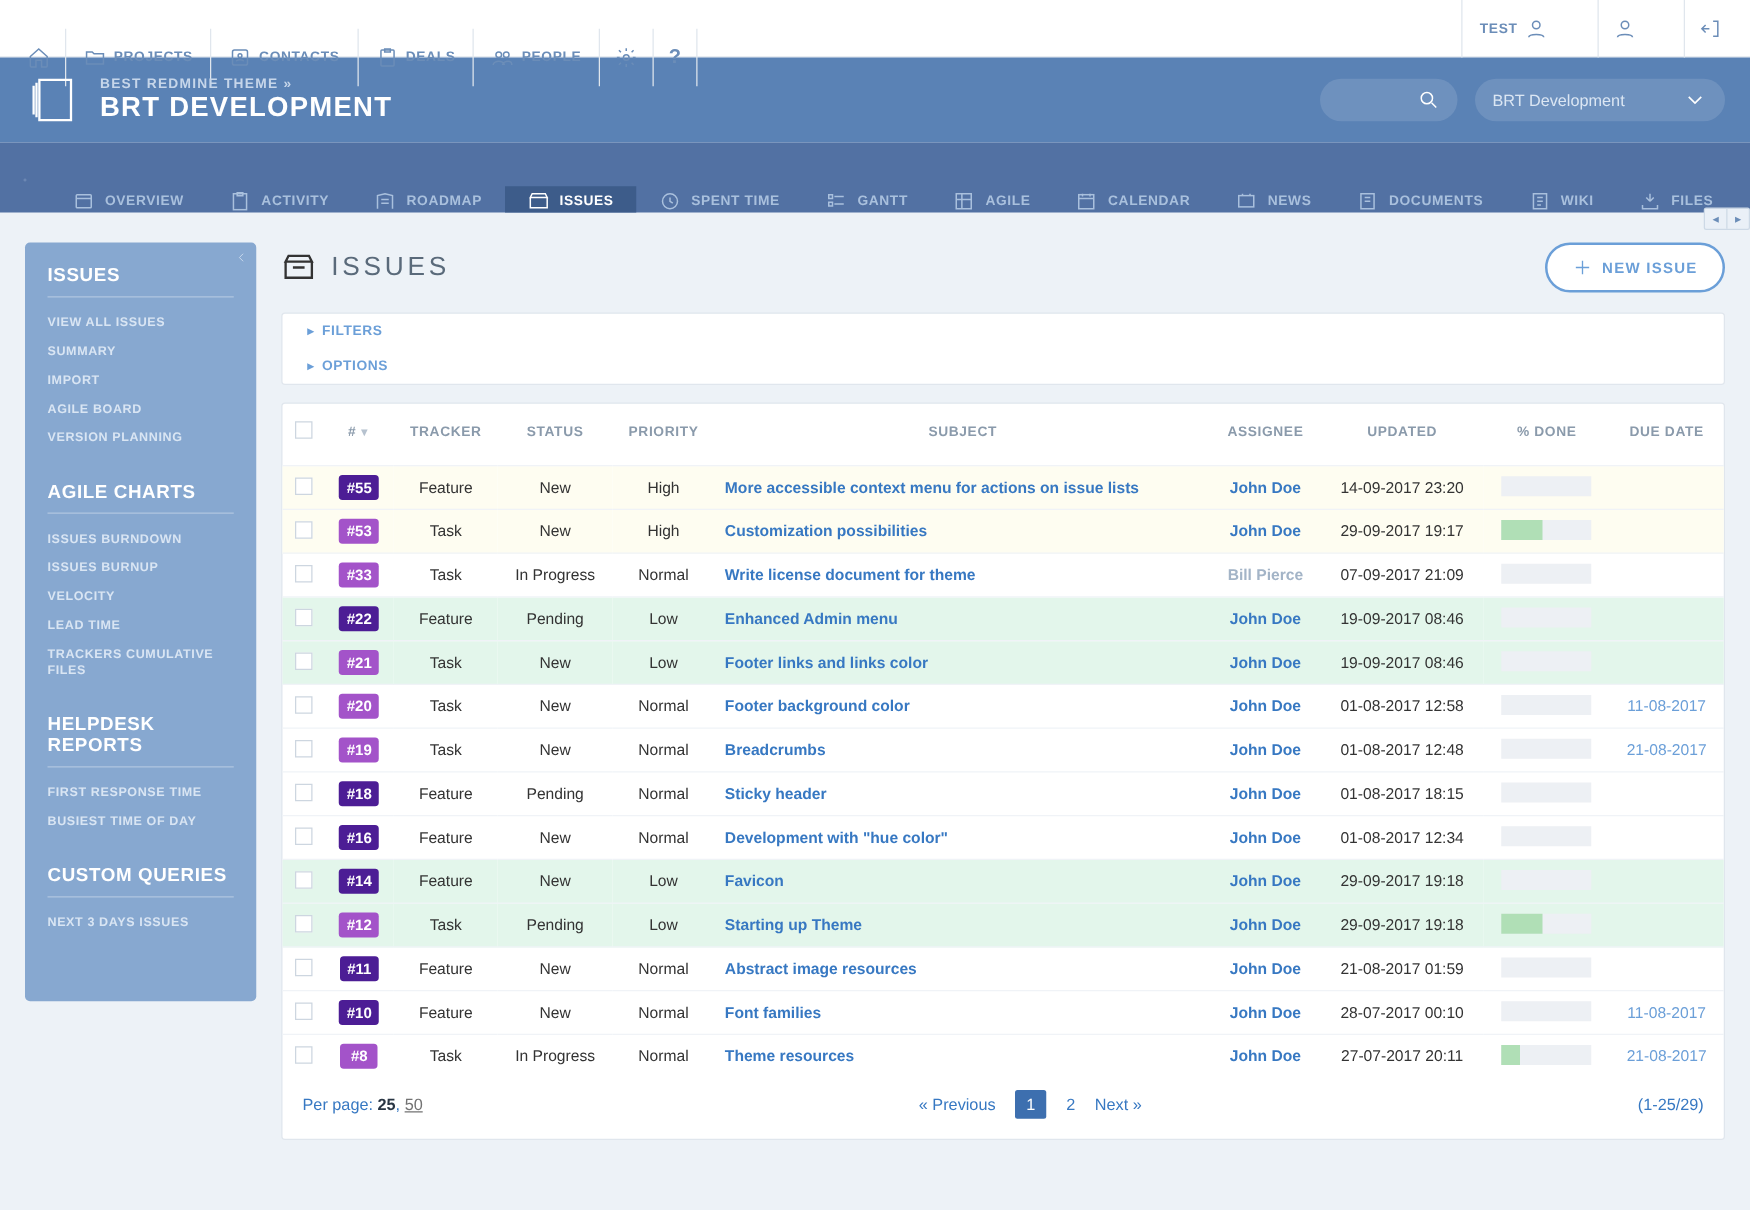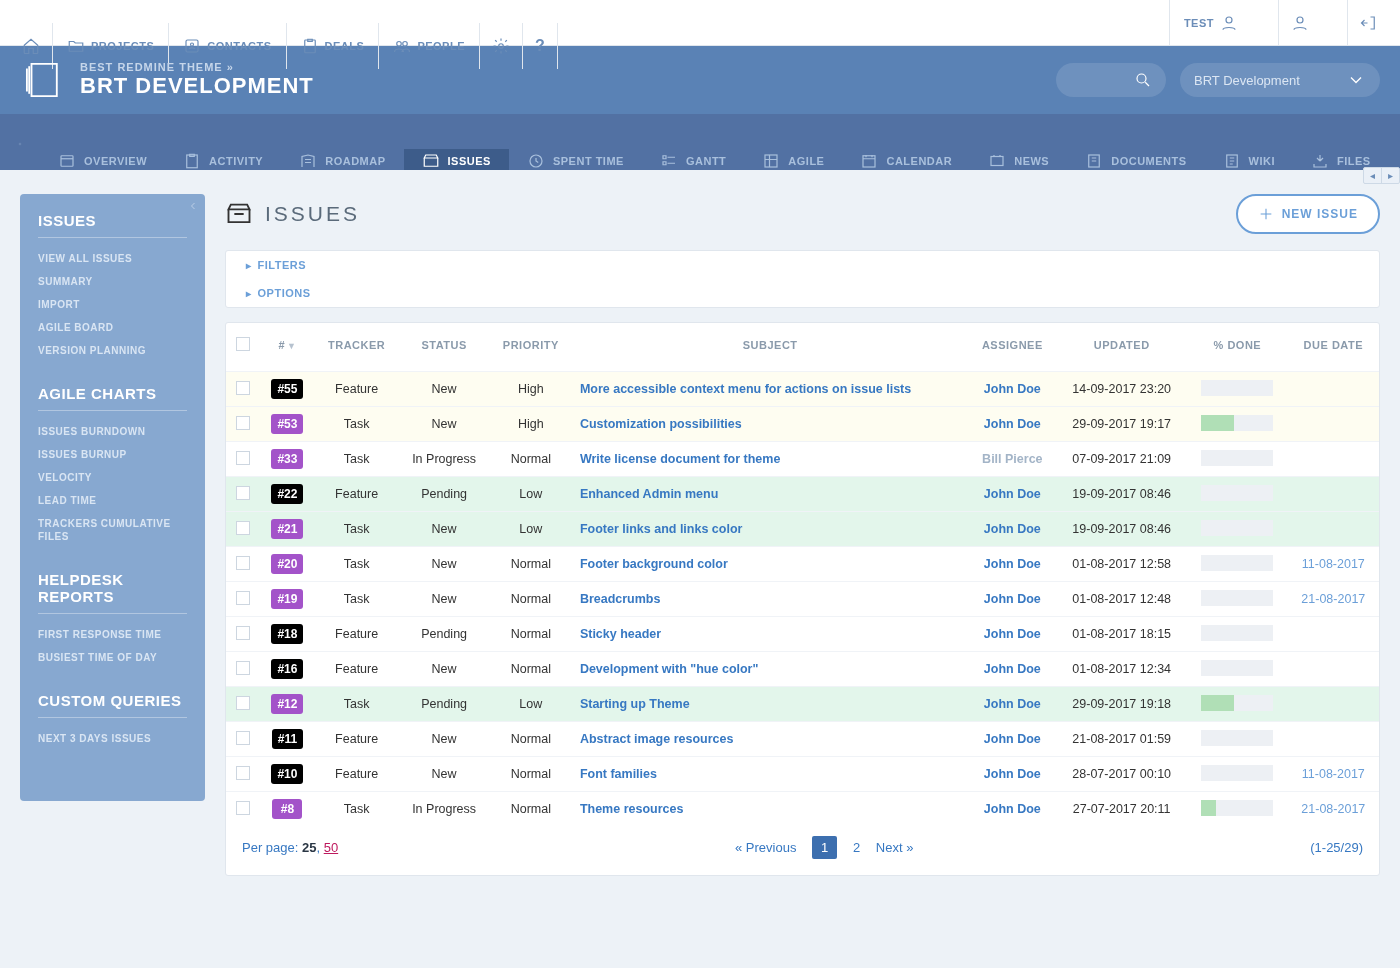--- a/index.html
+++ b/index.html
@@ -57,21 +57,21 @@
 table.issues th { font-size: 11px; font-weight: 600; color: #8a9aab; letter-spacing: 0.5px; padding: 14px 8px 18px; text-align: center; }
 table.issues td { padding: 7px 8px; font-size: 12.5px; text-align: center; color: #333; vertical-align: middle; }
 table.issues tr.row td { border-top: 1px solid #f0f3f7; }
 table.issues td.subject { text-align: left; }
 table.issues td.subject a { color: #3778c2; font-weight: 600; text-decoration: none; }
 table.issues td.assignee a { color: #3778c2; font-weight: 600; text-decoration: none; }
 table.issues td.assignee a.alt { color: #a3b4c7; }
 table.issues td.due { color: #6b9fd8; }
 .row-checkbox { width: 14px; height: 14px; border: 1px solid #cdd6e0; background: #fff; display: inline-block; }
 .id-badge { display: inline-block; min-width: 30px; padding: 3px 6px; border-radius: 3px; color: #fff; font-weight: 700; font-size: 12px; }
-.id-green { background: #000000; }
+.id-green { background: #4c1d95; }
 .id-purple { background: #a353c9; }
 .row-yellow { background: #fefdf1; }
 .row-greenbg { background: #e3f6eb; }
 .progress-bar { width: 72px; height: 16px; background: #edf0f4; display: inline-block; position: relative; }
 .progress-fill { position: absolute; left:0; top:0; bottom:0; background: #b0dfb6; }
 .sort-arrow { font-size:9px; color:#b6c2cf; margin-left:2px; }
 
 .table-footer { display:flex; align-items:center; padding: 14px 16px 20px; }
 .perpage { color:#3778c2; font-size:13px; }
 .perpage strong { color:#2a3644; font-weight:700; }
@@ -449,20 +449,32 @@
               <td>New</td>
               <td>Normal</td>
               <td class="subject"><a href="#">Development with "hue color"</a></td>
               <td class="assignee"><a href="#" class="">John Doe</a></td>
               <td>01-08-2017 12:34</td>
               <td><span class="progress-bar"><span class="progress-fill" style="width:0%"></span></span></td>
               <td class="due"></td>
             </tr>
             <tr class="row row-greenbg">
               <td><span class="row-checkbox"></span></td>
+              <td><span class="id-badge id-green">#14</span></td>
+              <td>Feature</td>
+              <td>New</td>
+              <td>Low</td>
+              <td class="subject"><a href="#">Favicon</a></td>
+              <td class="assignee"><a href="#" class="">John Doe</a></td>
+              <td>29-09-2017 19:18</td>
+              <td><span class="progress-bar"><span class="progress-fill" style="width:0%"></span></span></td>
+              <td class="due"></td>
+            </tr>
+            <tr class="row row-greenbg">
+              <td><span class="row-checkbox"></span></td>
               <td><span class="id-badge id-purple">#12</span></td>
               <td>Task</td>
               <td>Pending</td>
               <td>Low</td>
               <td class="subject"><a href="#">Starting up Theme</a></td>
               <td class="assignee"><a href="#" class="">John Doe</a></td>
               <td>29-09-2017 19:18</td>
               <td><span class="progress-bar"><span class="progress-fill" style="width:45%"></span></span></td>
               <td class="due"></td>
             </tr>
@@ -501,21 +513,21 @@
               <td>27-07-2017 20:11</td>
               <td><span class="progress-bar"><span class="progress-fill" style="width:20%"></span></span></td>
               <td class="due">21-08-2017</td>
             </tr>
           </tbody>
       </table>
       <div class="table-footer">
         <div class="perpage">
           <span>Per page:</span>
           <strong>25</strong>,
-          <a href="#" style="color:#be185d;">50</a>
+          <a href="#" style="color:#737373;">50</a>
         </div>
         <div class="pager">
           <a href="#">« Previous</a>
           <a href="#" class="active">1</a>
           <a href="#">2</a>
           <a href="#">Next »</a>
         </div>
         <div class="results-range">(1-25/29)</div>
       </div>
     </div>

